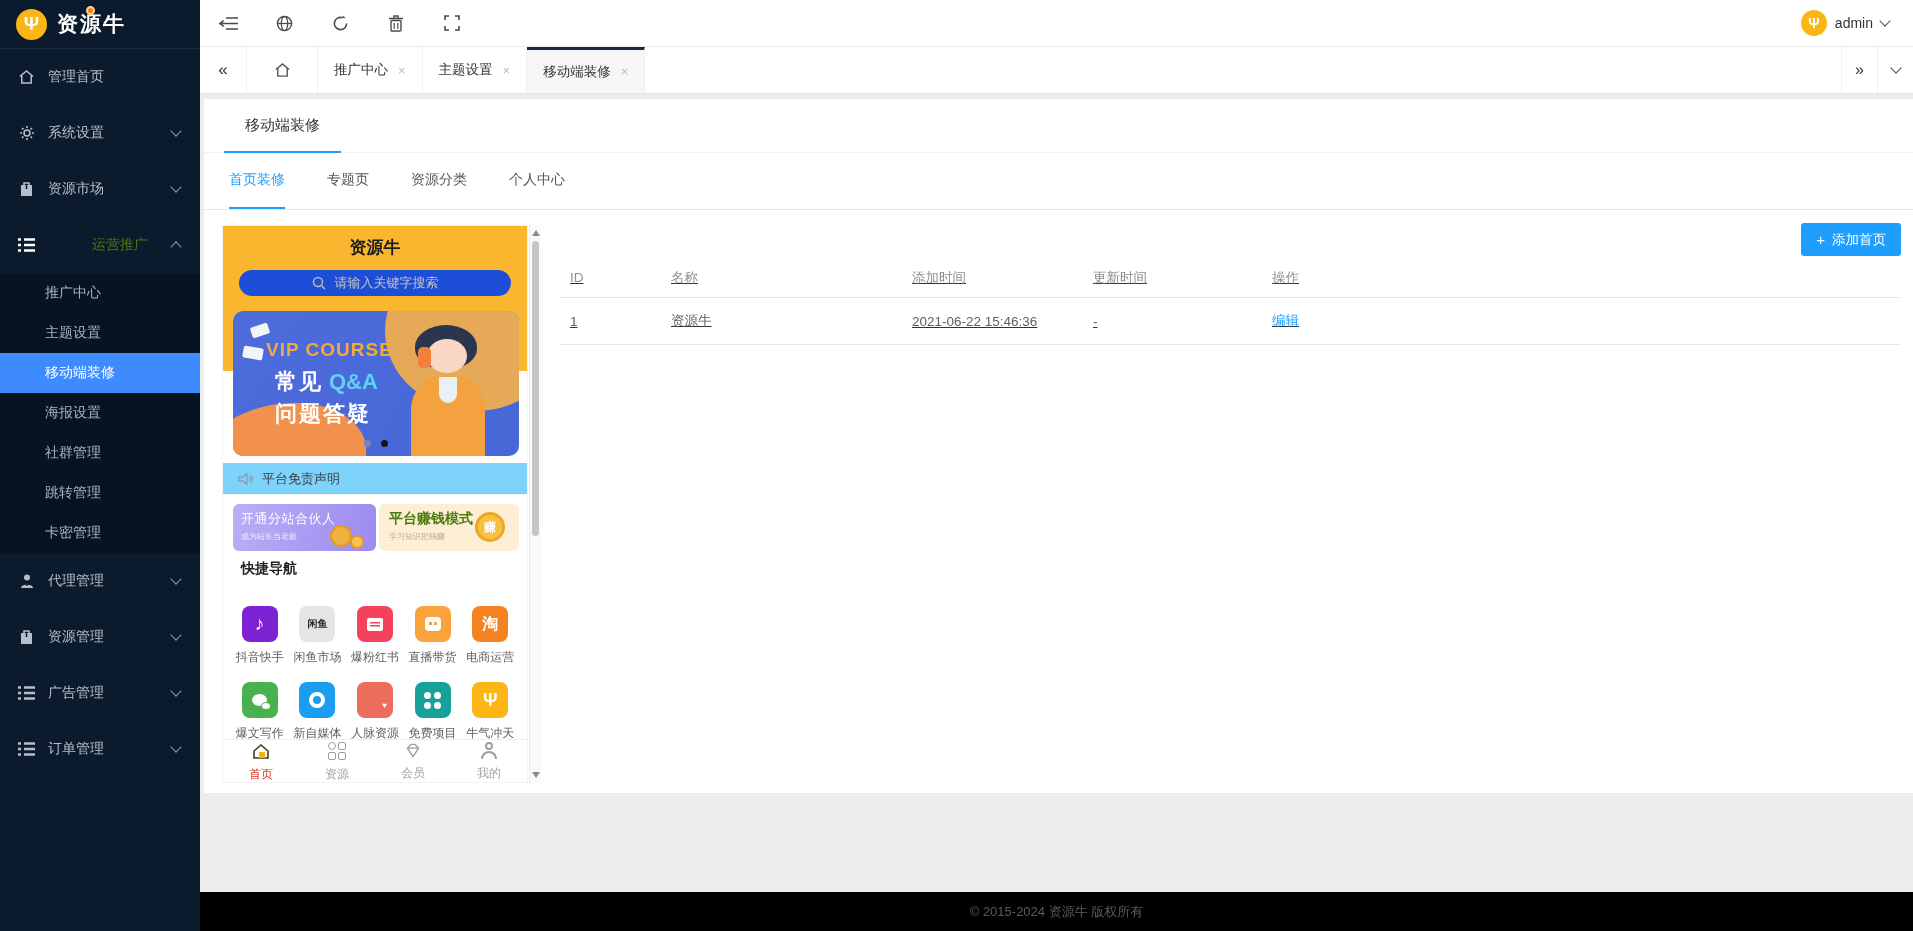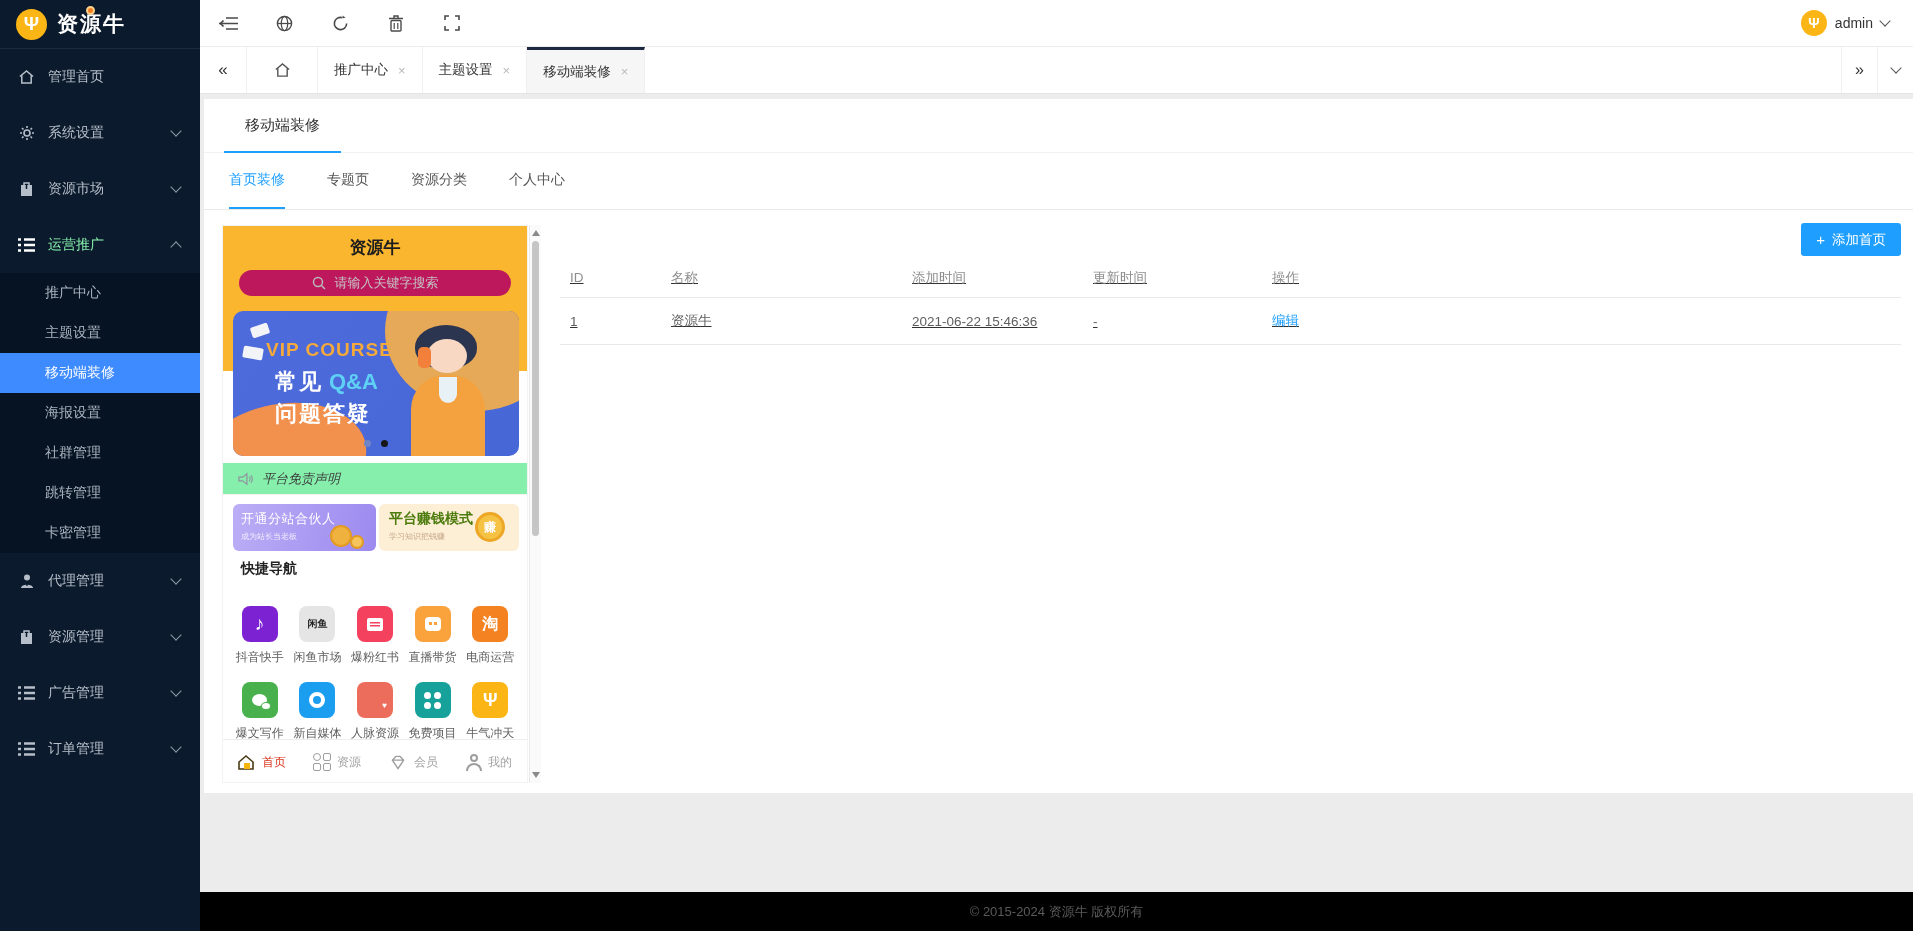--- a/index.html
+++ b/index.html
@@ -8,21 +8,21 @@
   svg { display:block; }
 
   
   .sidebar { position:absolute; left:0; top:0; width:200px; height:931px; background:#0b1a2c; z-index:6; }
   .logo-row { height:49px; display:flex; align-items:center; padding-left:16px; border-bottom:1px solid rgba(255,255,255,.07); position:relative; }
   .logo-circle { width:31px; height:31px; border-radius:50%; background:#fbb615; display:flex; align-items:center; justify-content:center; color:#fff; font-size:19px; font-weight:bold; }
   .logo-text { margin-left:10px; color:#fff; font-size:21px; font-weight:bold; letter-spacing:2px; position:relative; }
   .logo-accent { position:absolute; left:86px; top:6px; width:9px; height:9px; border-radius:50%; background:#f57d20; border:2px solid #fcd38a; }
   .side-item { height:56px; display:flex; align-items:center; padding-left:18px; position:relative; color:#b6bfc9; font-size:14px; cursor:pointer; }
   .side-item .s-ico { width:17px; margin-right:13px; display:flex; justify-content:center; }
-  .side-item.open { color:#86efac; }
+  .side-item.open { color:#4d7c0f;gap:44px; }
   .chev { position:absolute; right:20px; width:8px; height:8px; border-right:1.5px solid #8d98a5; border-bottom:1.5px solid #8d98a5; transform:rotate(45deg); top:50%; margin-top:-6px; }
   .chev.up { transform:rotate(-135deg); margin-top:-2px; }
   .submenu { background:#061322; }
   .sub-item { height:40px; display:flex; align-items:center; padding-left:45px; color:#a9b3bf; font-size:14px; cursor:pointer; }
   .sub-item.active { background:#3e8bff; color:#fff; }
 
   
   .topbar { position:absolute; left:200px; top:0; width:1713px; height:47px; background:#fff; border-bottom:1px solid #ececec; display:flex; align-items:center; z-index:5; }
   .tool { width:56px; height:47px; display:flex; align-items:center; justify-content:center; cursor:pointer; }
   .userchip { margin-left:auto; display:flex; align-items:center; gap:8px; padding-right:24px; cursor:pointer; }
@@ -47,42 +47,42 @@
   .card-title { display:inline-block; margin-left:20px; padding:0 21px; line-height:52px; border-bottom:2px solid #1e9fff; font-size:15px; color:#333; }
   .page-tabs { height:57px; border-bottom:1px solid #e9e9e9; display:flex; align-items:stretch; padding-left:25px; gap:42px; }
   .pt { display:flex; align-items:center; font-size:14px; color:#555; cursor:pointer; border-bottom:2px solid transparent; }
   .pt.active { color:#1e9fff; border-bottom:2px solid #1e9fff; }
 
   
   .phone-wrap { position:absolute; left:18px; top:126px; width:319px; height:558px; }
   .phone { position:absolute; left:0; top:0; width:306px; height:558px; background:#fff; overflow:hidden; border:1px solid #f3f3f3; }
   .p-yellow { position:absolute; left:0; top:0; width:100%; height:145px; background:#fbb62f; }
   .p-title { position:absolute; top:10px; left:0; width:100%; text-align:center; font-size:17px; font-weight:bold; color:#1d1d1d; }
-  .p-search { position:absolute; left:16px; top:44px; width:272px; height:26px; background:#be185d; border-radius:13px; display:flex; align-items:center; justify-content:center; gap:9px; }
+  .p-search { position:absolute; left:16px; top:44px; width:272px; height:26px; background:#1d4ed8; border-radius:13px; display:flex; align-items:center; justify-content:center; gap:9px; }
   .p-search .ph { font-size:13px; color:#c4c4c4; }
   .p-banner { position:absolute; left:10px; top:85px; width:286px; height:145px; border-radius:10px; background:linear-gradient(120deg,#4e6bdb,#4767d6); overflow:hidden; }
   .bl-orange { position:absolute; left:-36px; bottom:-58px; width:170px; height:110px; background:#f2914e; border-radius:50%; transform:rotate(-10deg); }
   .bl-yellow { position:absolute; right:-46px; top:-60px; width:180px; height:160px; background:#f6b04a; border-radius:50%; opacity:.9; }
   .girl-hair { position:absolute; right:42px; top:14px; width:62px; height:44px; background:#2b3550; border-radius:50% 50% 46% 46%; }
   .girl-face { position:absolute; right:52px; top:28px; width:40px; height:34px; background:#f8d8c2; border-radius:50%; }
   .girl-headset { position:absolute; right:88px; top:36px; width:13px; height:21px; background:#f2803b; border-radius:5px; }
   .girl-body { position:absolute; right:34px; top:64px; width:74px; height:85px; background:#f4a23f; border-radius:34px 34px 0 0; }
   .girl-collar { position:absolute; right:62px; top:66px; width:18px; height:26px; background:#e8f2f6; border-radius:0 0 9px 9px; }
   .bk1,.bk2 { position:absolute; background:#f3f4f8; border-radius:2px; }
   .bk1 { left:18px; top:14px; width:18px; height:11px; transform:rotate(-18deg); }
   .bk2 { left:10px; top:36px; width:20px; height:12px; transform:rotate(10deg); }
   .b-vip { position:absolute; left:33px; top:28px; font-size:19px; font-weight:bold; color:#f3a93c; letter-spacing:1px; }
   .b-l2 { position:absolute; left:42px; top:56px; font-size:22px; font-weight:bold; color:#fff; letter-spacing:2px; }
   .b-l2 .qa { color:#5fd1f5; margin-left:6px; letter-spacing:0; }
   .b-l3 { position:absolute; left:42px; top:88px; font-size:22px; font-weight:bold; color:#fff; letter-spacing:2px; }
   .p-dots { position:absolute; left:0; bottom:9px; width:100%; display:flex; justify-content:center; gap:10px; }
   .dot { width:7px; height:7px; border-radius:50%; }
   .dot.d1 { background:#6f85c6; }
   .dot.d2 { background:#161616; }
-  .p-notice { position:absolute; left:0; top:237px; width:100%; height:32px; background:#86efac; display:flex; align-items:center; gap:9px; padding-left:15px; border-bottom:1px solid #f3f3f3; font-size:13px; color:#3c3c3c;font-style:italic; }
+  .p-notice { position:absolute; left:0; top:237px; width:100%; height:32px; background:#7dd3fc; display:flex; align-items:center; gap:9px; padding-left:15px; border-bottom:1px solid #f3f3f3; font-size:13px; color:#3c3c3c; }
   .promo { position:absolute; top:278px; height:47px; border-radius:6px; overflow:hidden; }
   .promo-l { left:10px; width:143px; background:linear-gradient(105deg,#bcaef6,#9c8aef); }
   .promo-r { left:156px; width:140px; background:#fdeed6; }
   .promo-l .t { position:absolute; left:8px; top:6px; font-size:13px; color:#fff; letter-spacing:.5px; }
   .promo-l .s { position:absolute; left:8px; top:27px; font-size:8px; color:rgba(255,255,255,.78); }
   .coin-a { position:absolute; right:24px; bottom:4px; width:22px; height:22px; border-radius:50%; background:#f0b23e; border:2px solid #e39b22; }
   .coin-b { position:absolute; right:12px; bottom:2px; width:14px; height:14px; border-radius:50%; background:#f5c45c; border:2px solid #e39b22; }
   .promo-r .t { position:absolute; left:10px; top:6px; font-size:14px; font-weight:bold; color:#4d7c0f; }
   .promo-r .s { position:absolute; left:10px; top:27px; font-size:8px; color:#c7a98b; }
   .coin-c { position:absolute; right:14px; top:8px; width:30px; height:30px; border-radius:50%; background:#f6c243; border:3px solid #eda726; color:#fff; font-size:12px; font-weight:bold; display:flex; align-items:center; justify-content:center; }
@@ -107,21 +107,21 @@
   .ring-shape { width:16px; height:16px; border:4px solid #fff; border-radius:50%; }
   .i-person { background:#ed6d5d; position:relative; }
   .pr-head { width:8px; height:8px; background:#fff; border-radius:50%; margin-bottom:1px; }
   .pr-body { width:15px; height:8px; background:#fff; border-radius:8px 8px 0 0; }
   .pr-heart { position:absolute; right:6px; bottom:8px; color:#fff; font-size:8px; }
   .i-dots { background:#16a29a; }
   .dots4 { display:grid; grid-template-columns:7px 7px; gap:3px; }
   .dots4 span { width:7px; height:7px; background:#fff; border-radius:50%; }
   .i-bull { background:#fbb615; font-size:18px; font-weight:bold; }
   .p-nav { position:absolute; left:0; top:513px; width:100%; height:45px; background:#fff; border-top:1px solid #ededed; display:flex; z-index:3; }
-  .n-item { flex:1; display:flex; align-items:center; justify-content:center; gap:6px; color:#a3a3a3; cursor:pointer; }
+  .n-item { flex:1; display:flex; flex-direction:column; align-items:center; justify-content:center; gap:6px; color:#a3a3a3; cursor:pointer; }
   .n-item .n-lab { font-size:12px; }
   .n-item.active .n-lab { color:#d8321b; }
   .grid4 { display:grid; grid-template-columns:8px 8px; gap:2px; }
   .grid4 span { width:8px; height:8px; border:1.8px solid #9e9e9e; border-radius:2px; }
   .grid4 span:first-child { border-radius:50%; }
   .me-head { width:8px; height:8px; border:2px solid #9e9e9e; border-radius:50%; }
   .me-body { width:16px; height:8px; border:2px solid #9e9e9e; border-bottom:none; border-radius:8px 8px 0 0; margin-top:1px; }
   .pscroll { position:absolute; right:0; top:0; width:12px; height:558px; background:#fafafa; border-left:1px solid #e9e9e9; }
   .ps-up,.ps-down { position:absolute; left:2px; width:0; height:0; border-left:4px solid transparent; border-right:4px solid transparent; }
   .ps-up { top:5px; border-bottom:6px solid #8a8a8a; }

